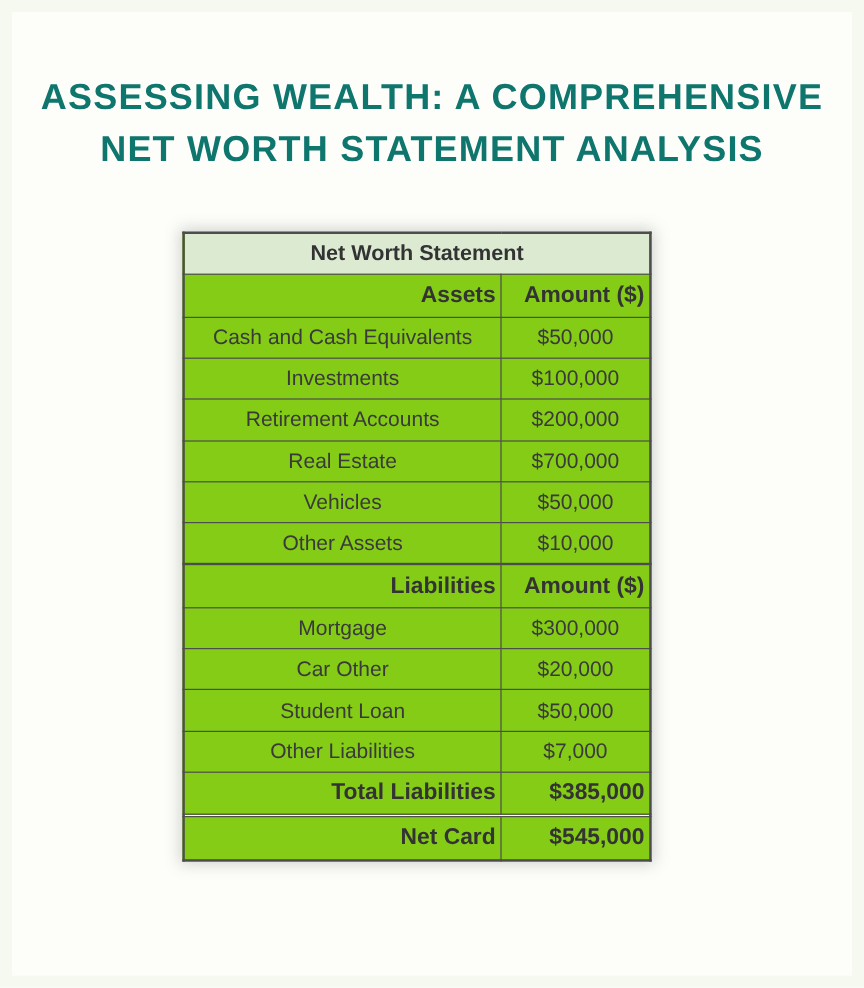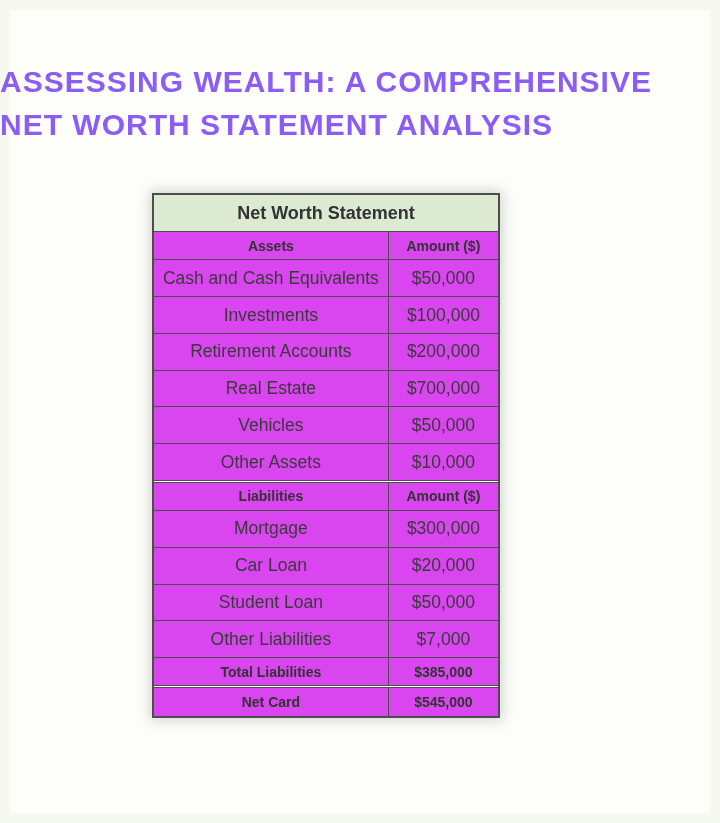--- a/index.html
+++ b/index.html
@@ -20,37 +20,37 @@
     top: 10px;
     right: 10px;
     bottom: 10px;
     background: #fdfefa;
   }
   .watermark-title {
     position: absolute;
     left: 0;
     top: 60px;
     width: 100%;
-    text-align: left;
+    text-align: center;
     font-size: 30px;
     font-weight: 600;
     letter-spacing: 1px;
     line-height: 43px;
-    color: #8b5cf6; 
+    color: #0f766e; 
     user-select: none;
   }
   table.networth {
     position: absolute;
     left: 152px;
     top: 193px;
-    width: 348px;
+    width: 391px;
     height: 525px;
     border-collapse: collapse;
     table-layout: fixed;
-    background: #d946ef;
+    background: #84cc16;
     box-shadow: 0 0 12px 2px rgba(90, 95, 90, 0.28);
     border: 2px solid #4d4d4d;
     font-size: 17.5px;
     color: #3a3a3a;
   }
   table.networth td {
     border: 1.5px solid #4d4d4d;
     text-align: center;
     vertical-align: middle;
     padding: 0 4px;
@@ -60,22 +60,23 @@
   tr.title-row td {
     background: #dcead2; 
     font-weight: bold;
     font-size: 18px;
     color: #333333;
   }
   tr.col-header-row td,
   tr.total-row td,
   tr.networth-row td {
     font-weight: bold;
-    font-size: 14px;
+    font-size: 19px;
     color: #333333;
+    text-align: right;
   }
   tr.spacer-row td {
     background: #fefefe;
   }
   col.label-col { width: 68%; }
   col.amount-col { width: 32%; }
 </style>
 </head>
 <body>
 
@@ -131,21 +132,21 @@
 
     <tr class="col-header-row">
       <td>Liabilities</td>
       <td>Amount ($)</td>
     </tr>
     <tr>
       <td>Mortgage</td>
       <td>$300,000</td>
     </tr>
     <tr>
-      <td>Car Loan</td>
+      <td>Car Other</td>
       <td>$20,000</td>
     </tr>
     <tr>
       <td>Student Loan</td>
       <td>$50,000</td>
     </tr>
     <tr>
       <td>Other Liabilities</td>
       <td>$7,000</td>
     </tr>

